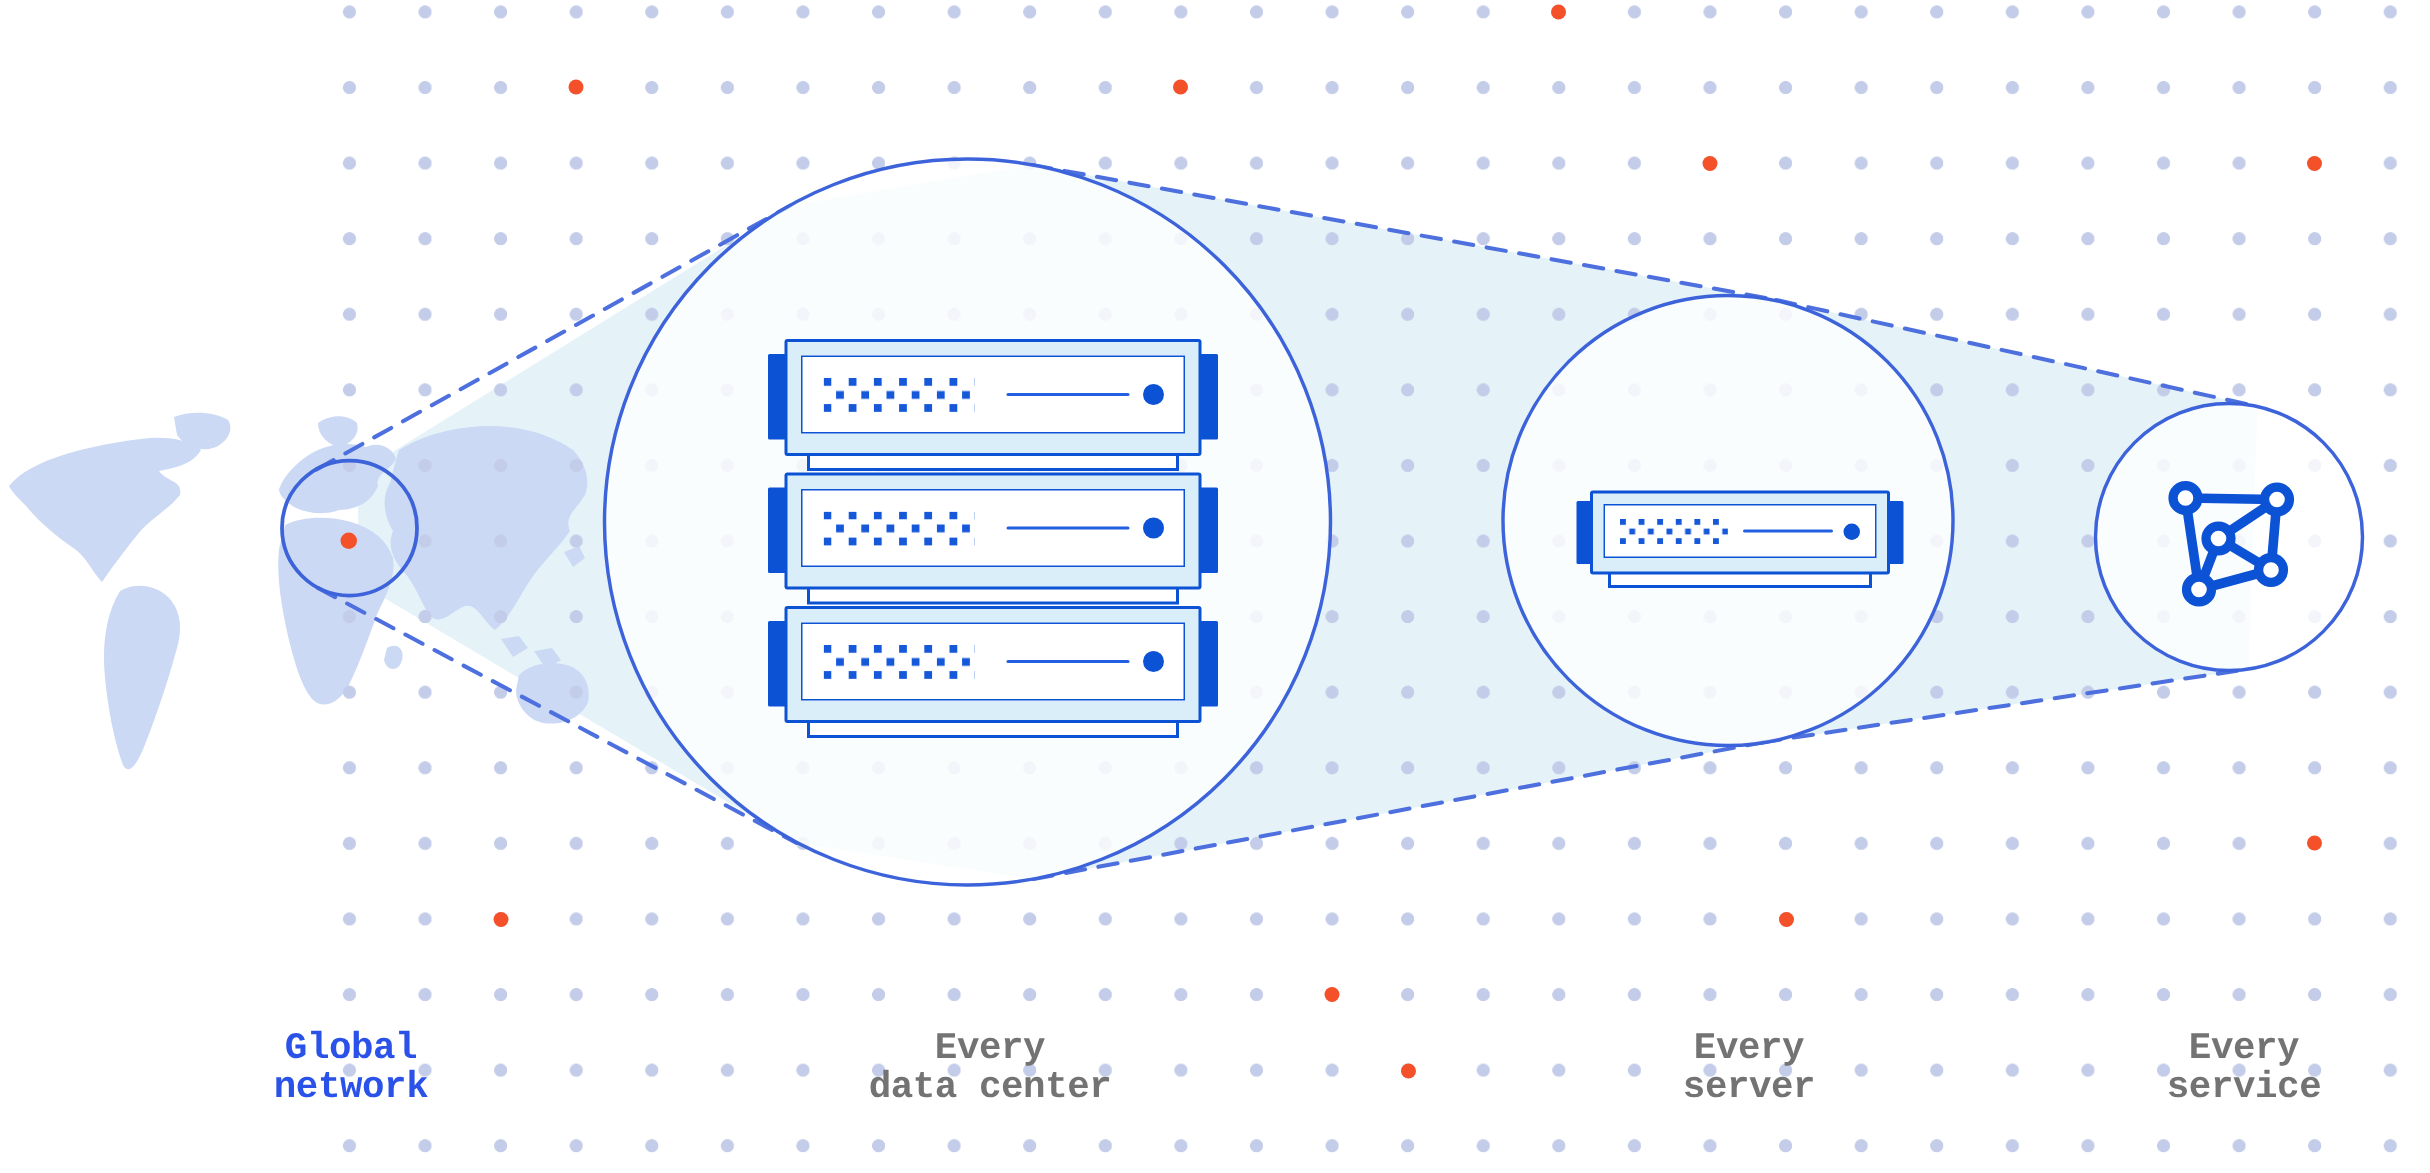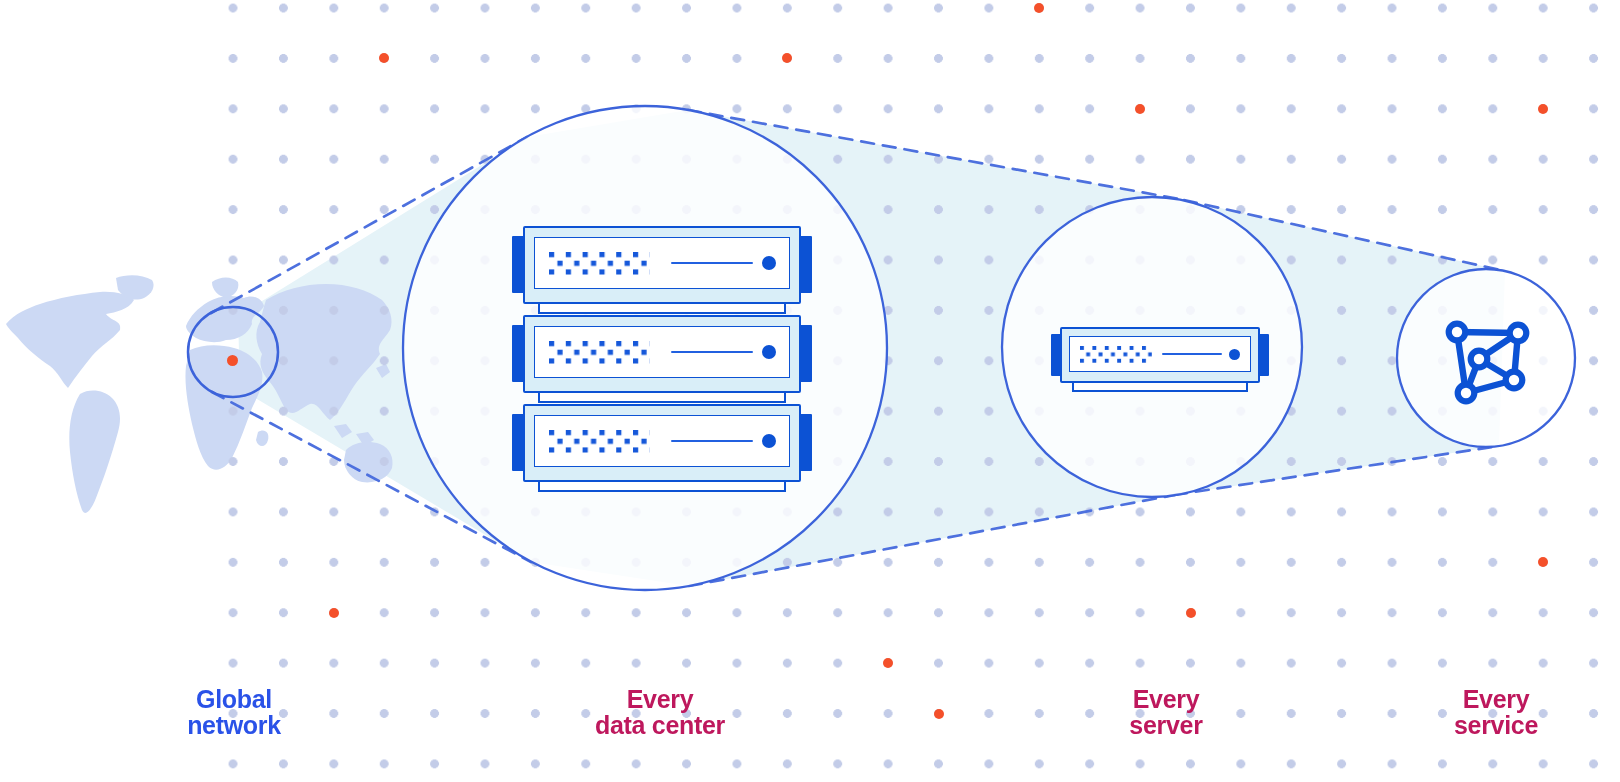--- a/index.html
+++ b/index.html
@@ -1,19 +1,19 @@
 <!DOCTYPE html>
 <html><head>
 <meta charset="utf-8">
 <title>Network zoom diagram</title>
 <style>
   html,body{margin:0;padding:0;background:#ffffff;}
   #stage{
     position:relative;width:1620px;height:782px;overflow:hidden;background:#ffffff;
-    font-family:Liberation Sans, sans-serif;
+    font-family:Liberation Mono, monospace;
   }
   #stage svg{display:block;}
   .layer{position:absolute;left:0;top:0;}
   
   .dot-grid{
     position:absolute;left:211px;top:0;right:0;bottom:0;z-index:3;
     background-image:radial-gradient(circle at 4.4px 4.4px,#c3cce8 4.1px,rgba(255,255,255,0) 4.6px);
     background-size:50.4px 50.4px;
     background-position:17.6px 3.6px;
   }
@@ -45,21 +45,21 @@
   .server-solo .panel{left:7px;right:7px;top:7px;bottom:9px;border-width:1.6px;}
   .server-solo .matrix{margin-left:10px;flex:none;}
   .server-solo .statline{width:60px;height:2.4px;}
   .server-solo .led{width:11px;height:11px;margin:0 10px 0 7px;}
   
   .lbl{
     position:absolute;top:686px;transform:translateX(-50%);
     font-size:25px;line-height:26px;font-weight:700;letter-spacing:-0.3px;
     text-align:center;white-space:pre-line;z-index:7;
   }
-  .lbl-dark{color:#be185d;}
+  .lbl-dark{color:#737373;}
   .lbl-blue{color:#2a52e8;}
 </style>
 </head>
 <body>
 
 <div id="stage">
 
   <svg class="layer" width="1620" height="782" style="z-index:1">
     <polygon points="238,316 527,137 688,110 1179,199 1184,200 1505,271 1499,446 1174,495 1180,494 689,586 531,562 240,389" fill="#e5f3f8"></polygon>
   </svg>

